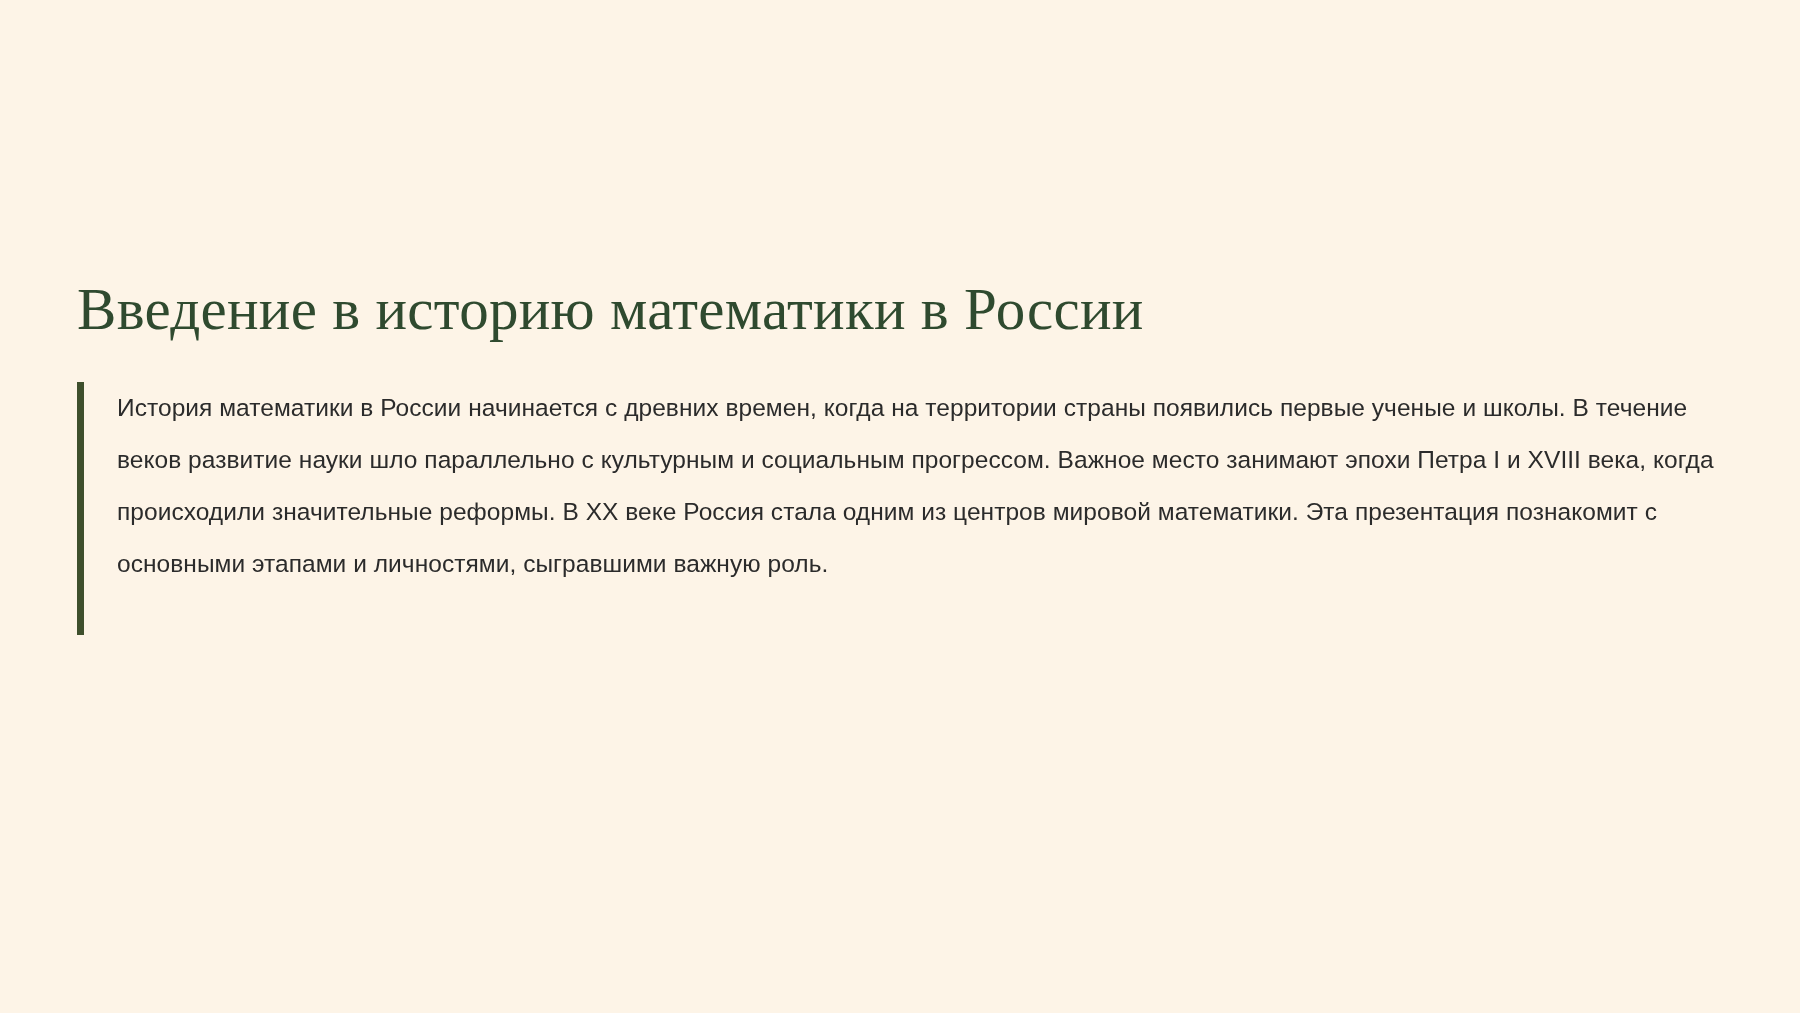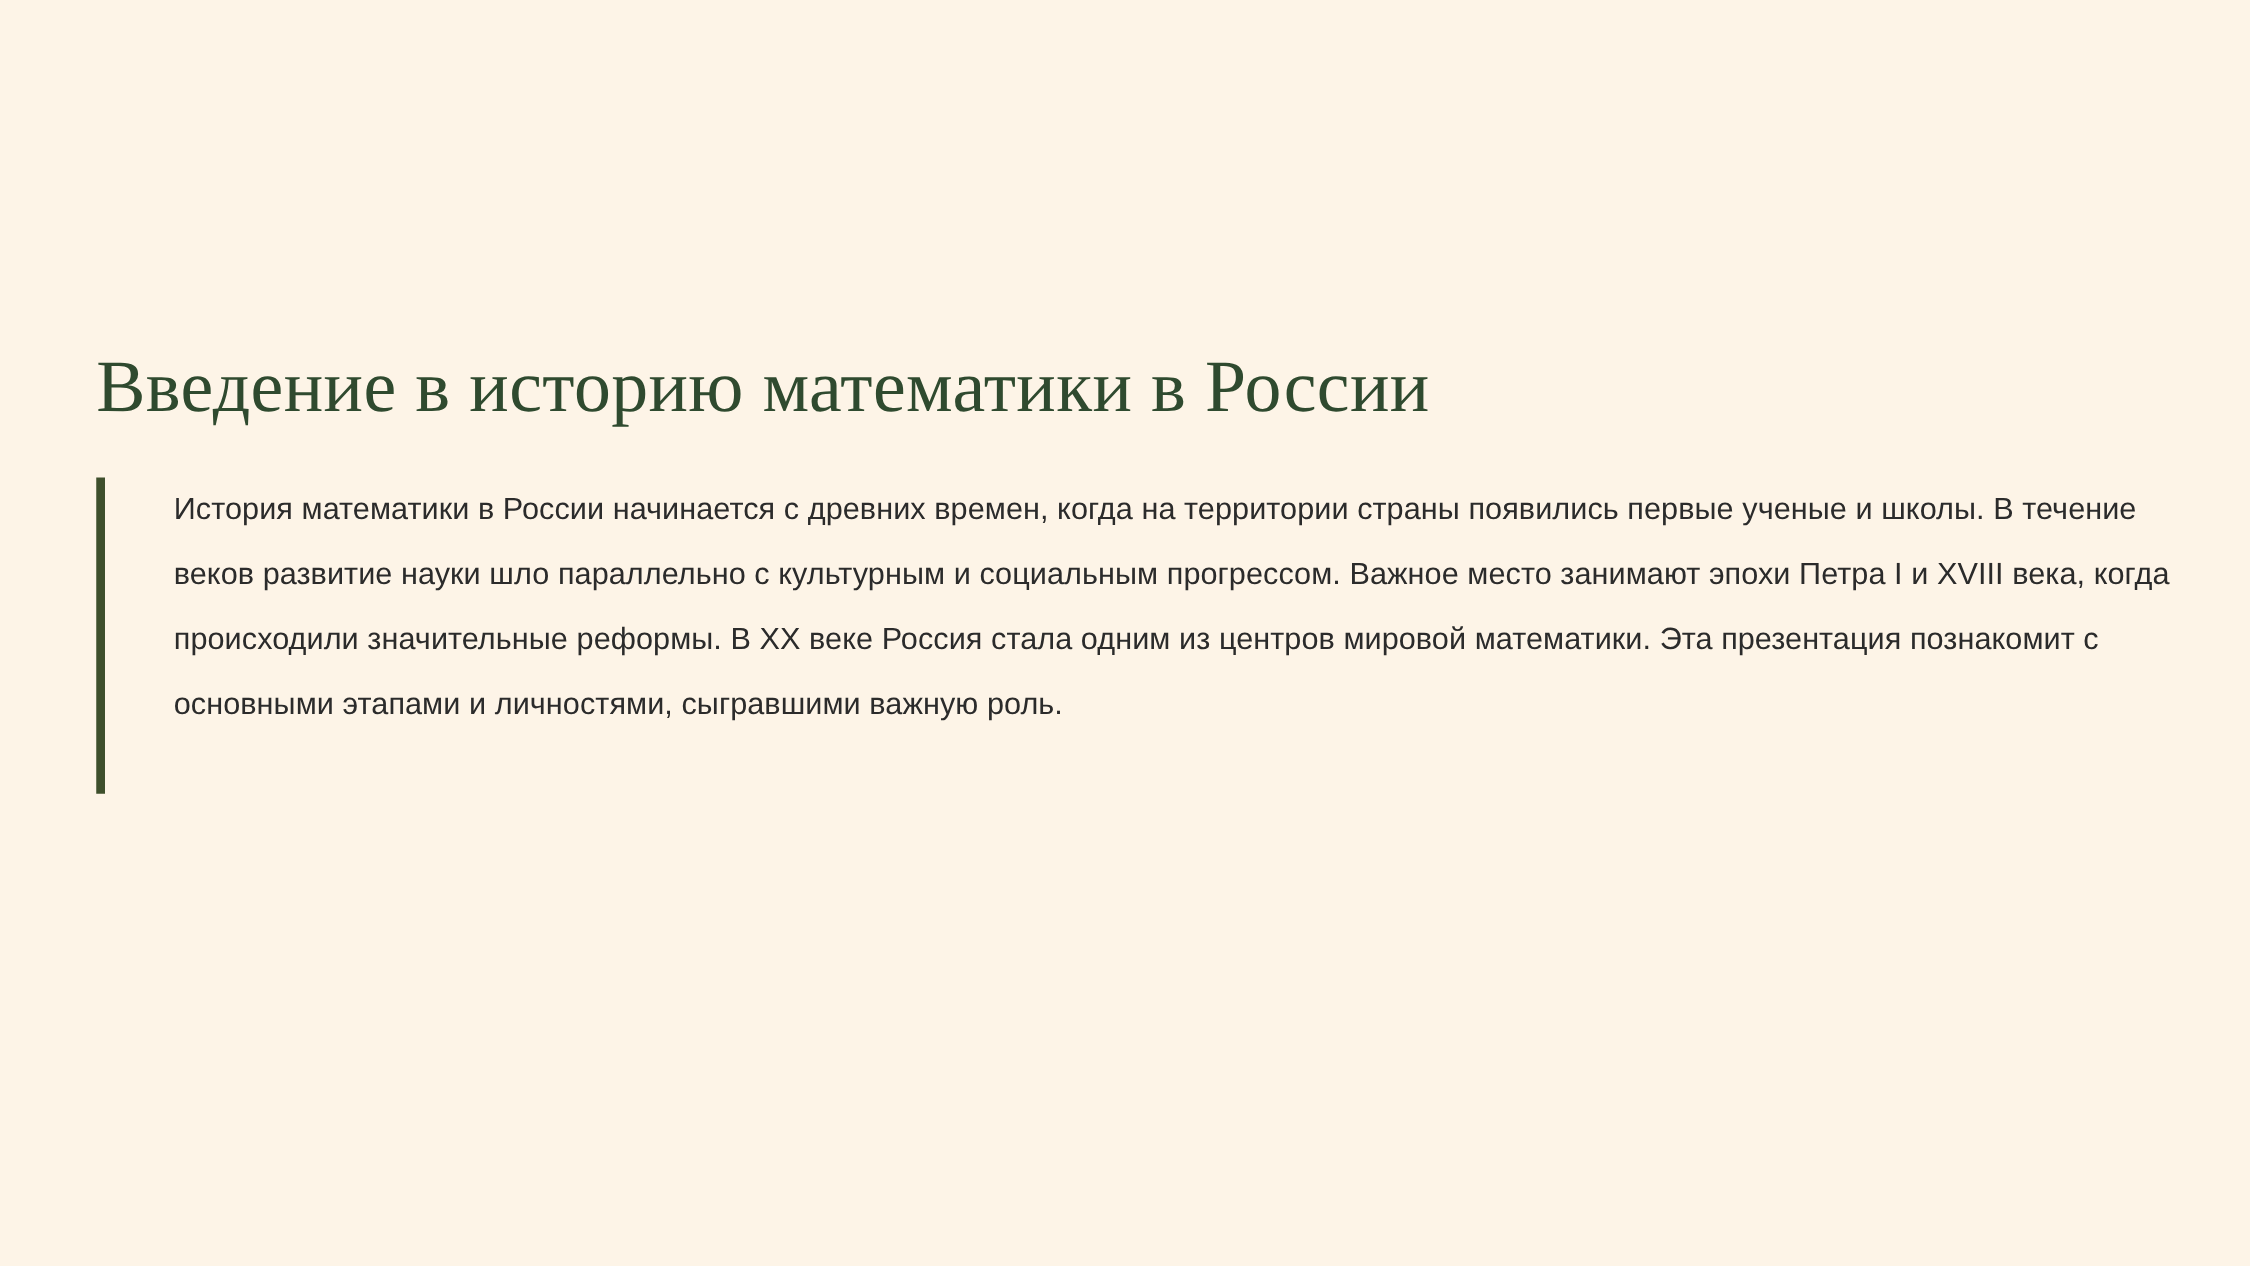--- a/index.html
+++ b/index.html
@@ -39,21 +39,21 @@
     font-weight: 400;
     line-height: 1.12;
     letter-spacing: 0.3px;
     color: #2f4a2f;
     white-space: nowrap;
   }
 
   .body-block {
     position: relative;
     margin-top: 40px;
-    padding-left: 62px;
+    padding-left: 40px;
     min-height: 253px;
   }
 
   .accent-bar {
     position: absolute;
     left: 0;
     top: 0;
     width: 7px;
     height: 253px;
     background: #3e4f2c;

